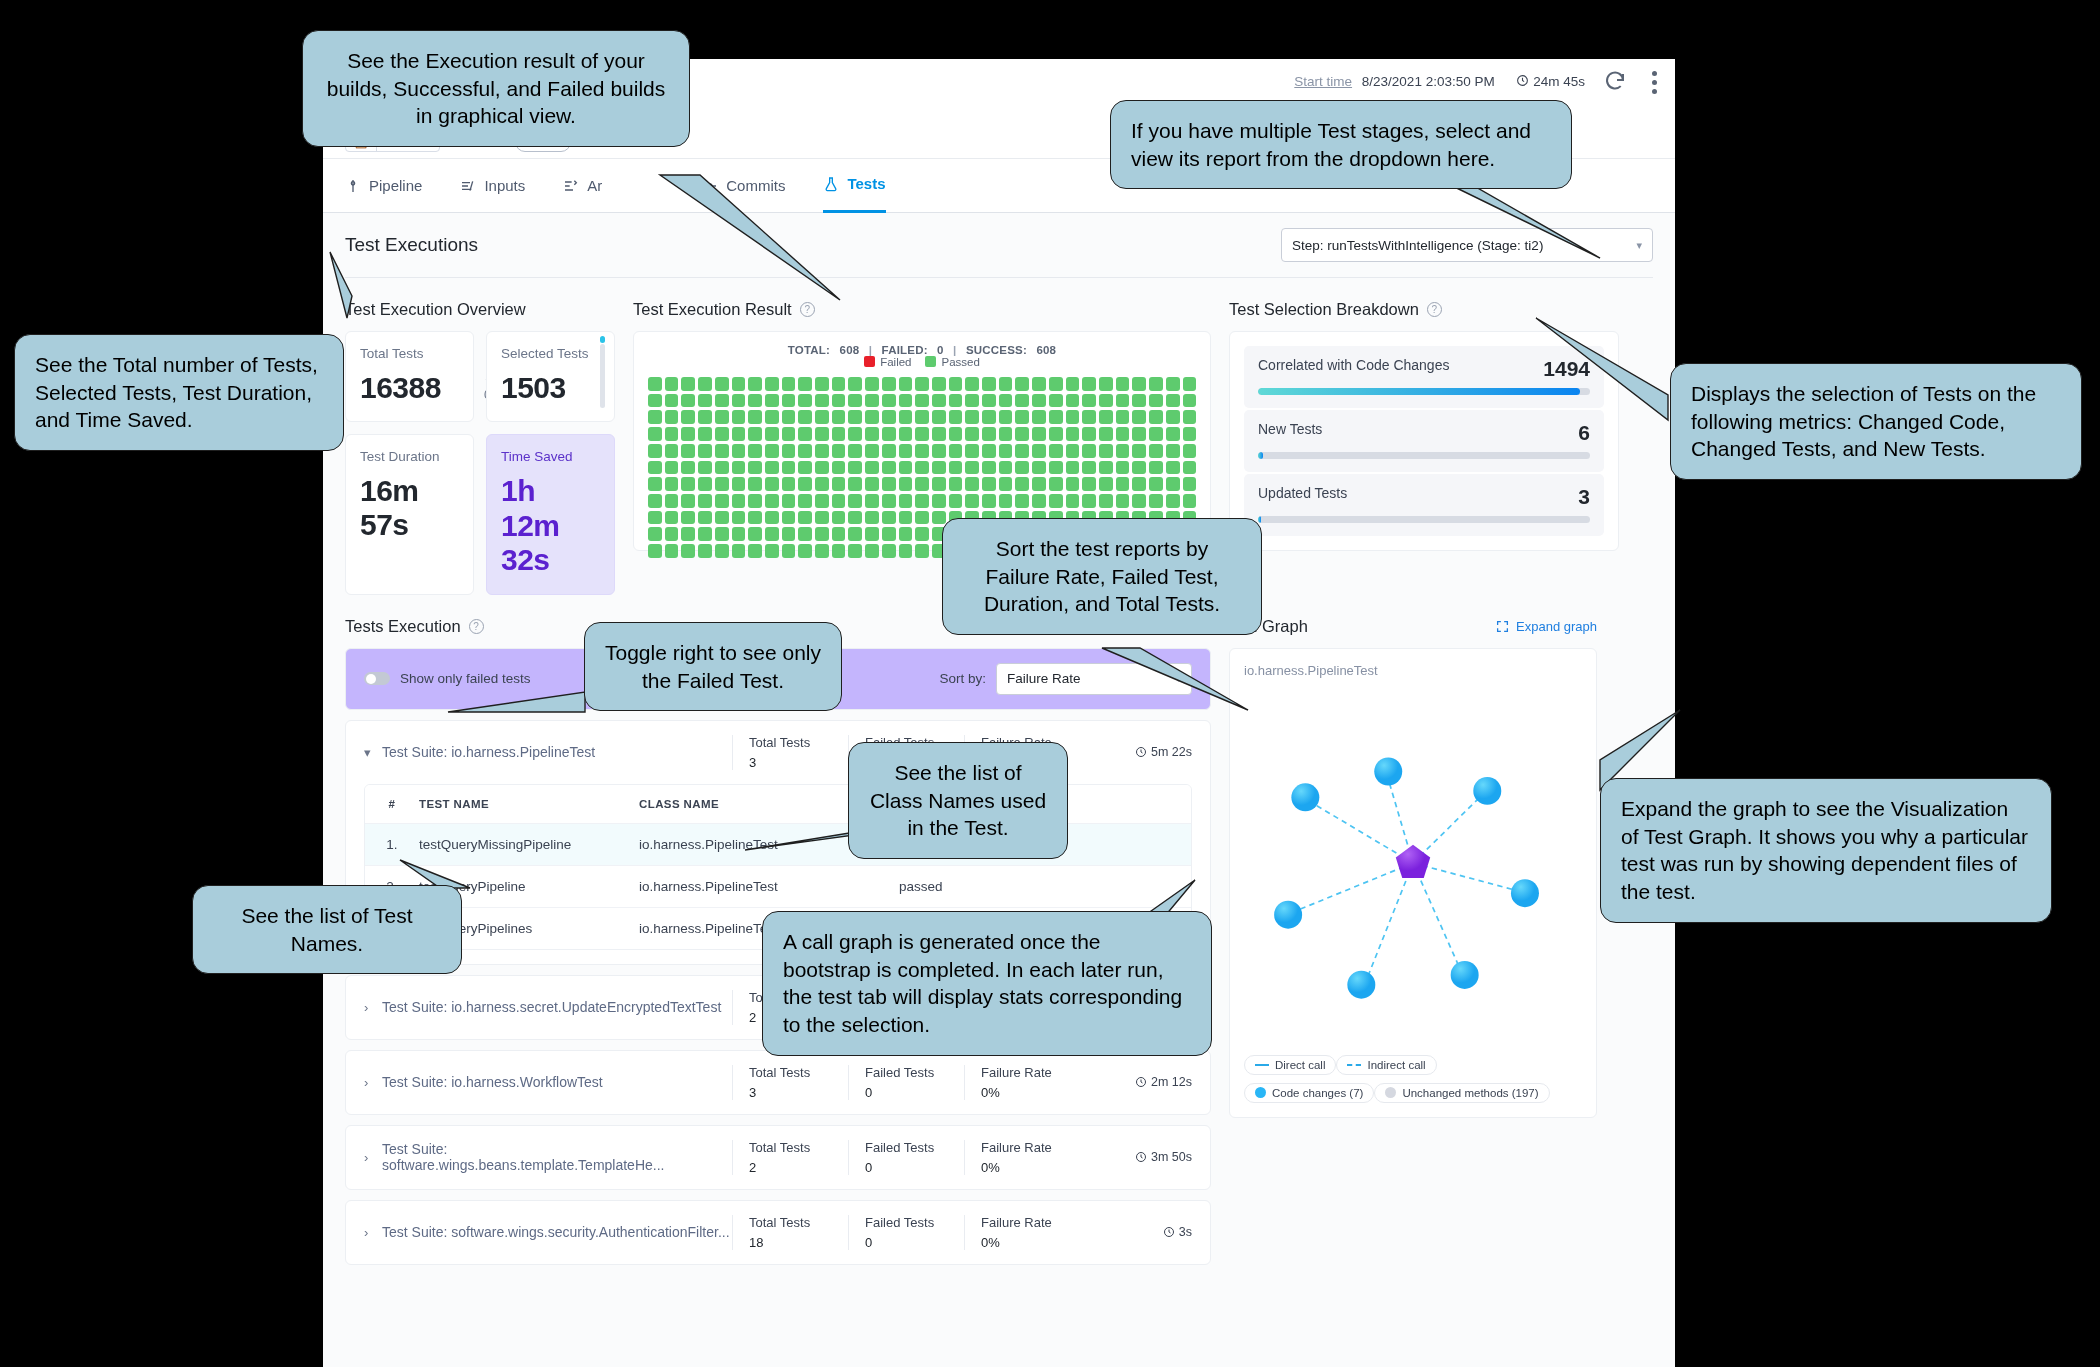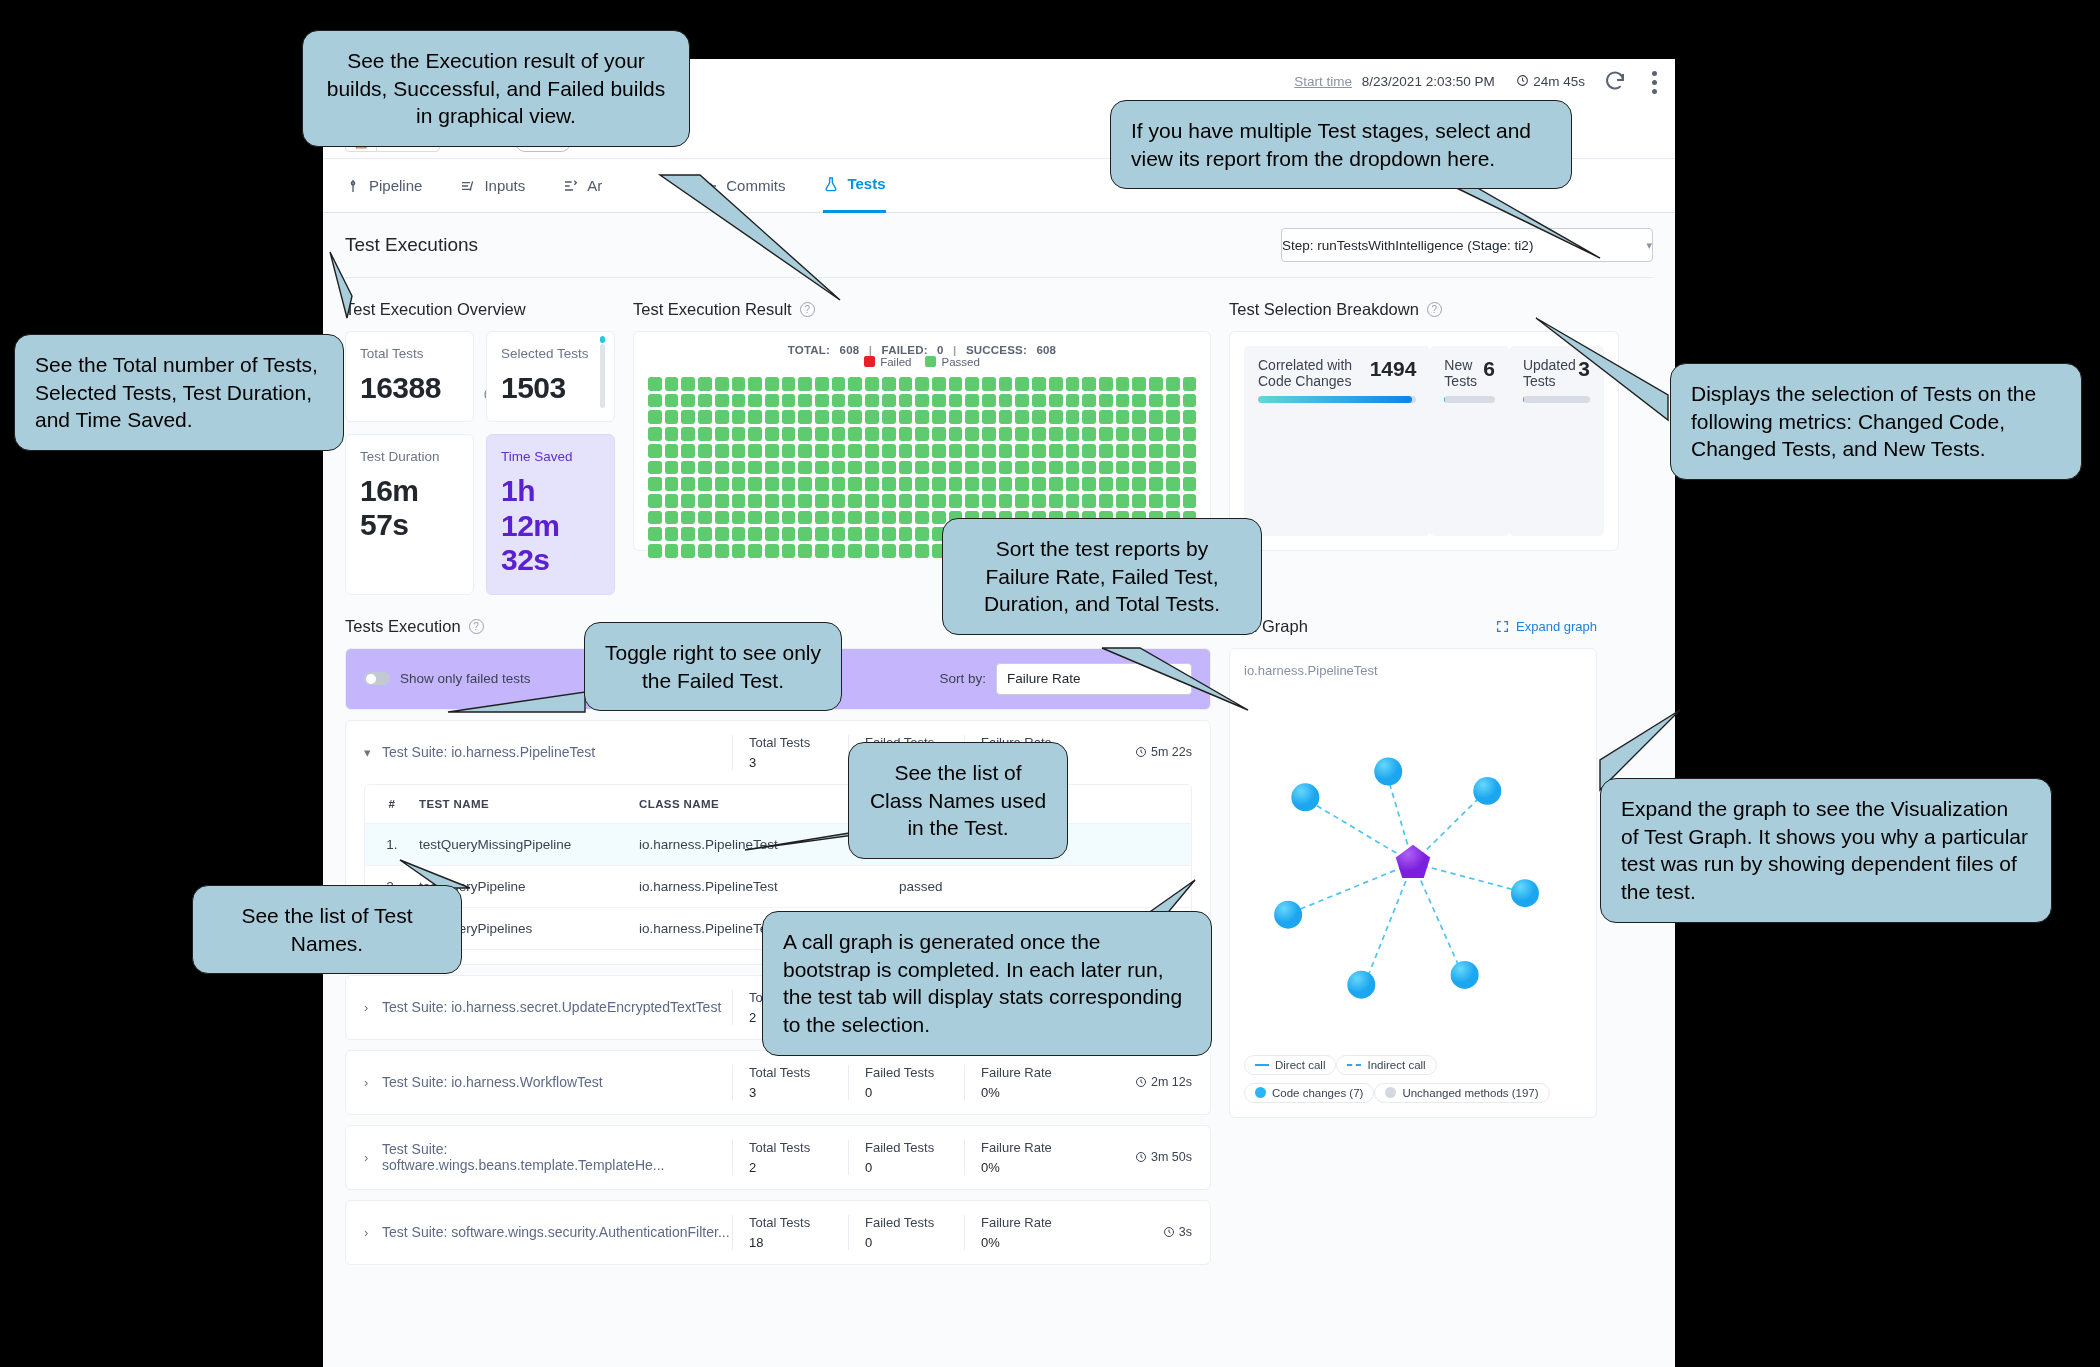--- a/index.html
+++ b/index.html
@@ -48,21 +48,21 @@
   .tab { display:flex; align-items:center; gap:8px; font-size:15px; color:#4f5a6e; height:54px; line-height:54px;
          position:relative; }
   .tab.active { color:#0092e4; border-bottom:3px solid #0092e4; font-weight:600; }
   .tab svg { width:16px; height:16px; }
 
   
   .page { padding: 0 22px; }
   .pagehead { display:flex; align-items:center; justify-content:space-between; height:64px; }
   .pagehead h2 { font-size:19px; font-weight:500; color:#22272e; }
   .step-select { width:372px; height:34px; border:1px solid #c9ced8; border-radius:4px; background:#fff;
-                 display:flex; align-items:center; padding:0 0; font-size:13.5px; color:#22272e;
+                 display:flex; align-items:center; padding:0 10px; font-size:13.5px; color:#22272e;
                  justify-content:space-between;}
   .step-select .chev { color:#8a94a6; font-size:11px; }
   .hr { height:1px; background:#e6e9ee; }
 
   
   .sect-title { font-size:16.5px; color:#22272e; margin:22px 0 12px 0; display:flex; align-items:center; gap:8px;}
   .qmark { width:15px; height:15px; border:1.3px solid #9aa3b2; border-radius:50%; color:#9aa3b2;
            font-size:10px; display:inline-flex; align-items:center; justify-content:center; }
 
   
@@ -93,21 +93,21 @@
   .res-counts span { color:#9aa3b2; margin:0 3px;}
   .res-legend { display:flex; gap:14px; font-size:11.5px; color:#5a6474; align-items:center;}
   .res-legend i { display:inline-block; width:11px; height:11px; border-radius:2px; margin-right:5px;
                   vertical-align:-1px;}
   .sw-fail { background:#e8202a; } .sw-pass { background:#5ecb6e; }
   .sq-grid { display:grid; grid-template-columns:repeat(33, 1fr); gap:3px; }
   .sq { width:100%; aspect-ratio:1/1; background:#5ecb6e; border-radius:3px; }
 
   
   .bd-panel { background:#fff; border:1px solid #eceff3; border-radius:6px; padding:14px; height:220px;
-              display:flex; flex-direction:row; justify-content:space-between;}
+              display:flex; flex-direction:column; justify-content:space-between;}
   .bd-row { background:#f5f6f9; border-radius:5px; padding:11px 14px 13px; }
   .bd-top { display:flex; justify-content:space-between; align-items:flex-start; }
   .bd-name { font-size:14px; color:#3b4352; }
   .bd-num { font-size:21px; font-weight:bold; color:#22272e; }
   .bd-bar { margin-top:7px; height:7px; border-radius:4px; background:#d7dbe3; overflow:hidden; position:relative;}
   .bd-fill { position:absolute; left:0; top:0; height:100%; border-radius:4px;
              background:linear-gradient(90deg,#5fd9d6,#0a84f0); }
 
   
   .te-panel { background:#c4b5fd; border:1px solid #eceff3; border-radius:6px; }

